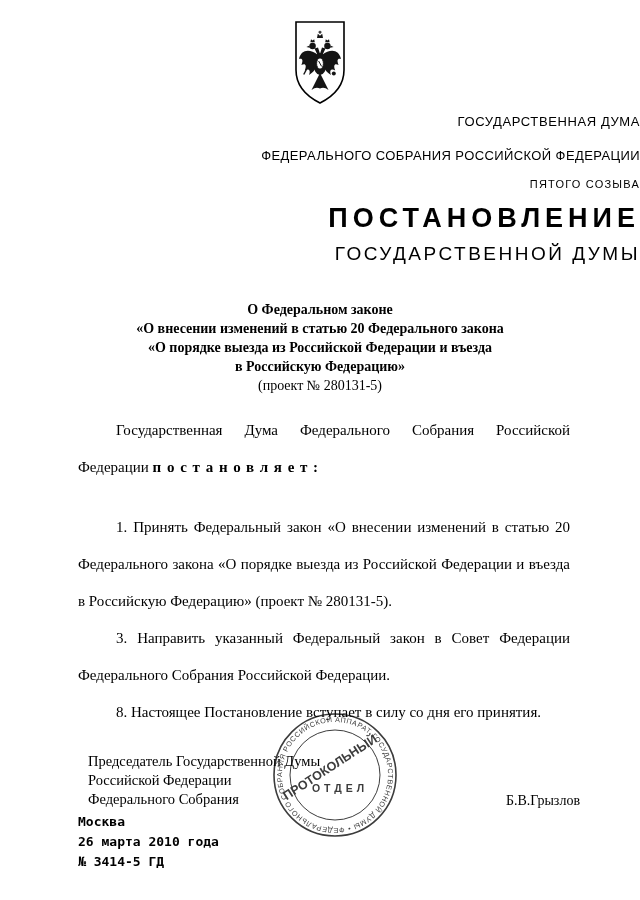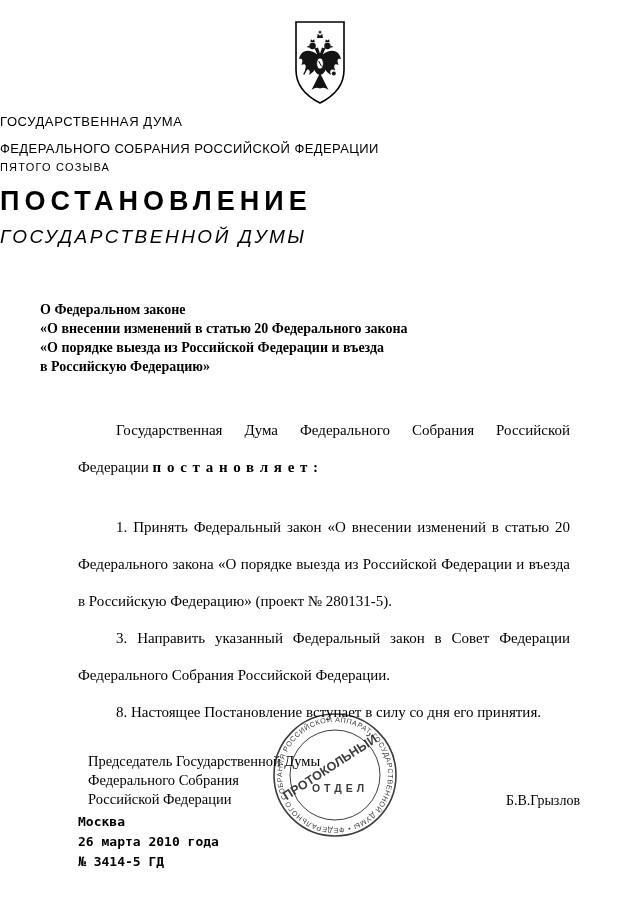--- a/index.html
+++ b/index.html
@@ -11,30 +11,30 @@
     position:relative;
   }
   .page {
     position:relative; width:640px; height:900px; background:#fff; overflow:hidden;
   }
 
   
   .emblem { position:absolute; top:18px; left:50%; transform:translateX(-50%); width:64px; height:90px; }
 
   
-  .header { position:absolute; top:114px; left:0; width:640px; text-align:left;
+  .header { position:absolute; top:114px; left:0; width:640px; text-align:right;
             font-family:"Liberation Sans", sans-serif; }
   .h-line1 { font-size:13px; letter-spacing:0.6px; }
-  .h-line2 { font-size:13px; margin-top:12px; letter-spacing:0.4px; }
-  .h-line3 { font-size:11px; margin-top:5px; letter-spacing:1.2px; }
+  .h-line2 { font-size:13px; margin-top:19px; letter-spacing:0.4px; }
+  .h-line3 { font-size:11px; margin-top:15px; letter-spacing:1.2px; }
   .doc-type { font-size:27px; font-weight:bold; letter-spacing:5px; margin-top:13px; }
-  .doc-org  { font-size:19px; letter-spacing:2.5px; margin-top:9px;font-style:italic; }
+  .doc-org  { font-size:19px; letter-spacing:2.5px; margin-top:9px; }
 
   
-  .title { position:absolute; top:300px; left:40px; width:560px; 
+  .title { position:absolute; top:300px; left:40px; width:560px; text-align:center;
            font-size:14px; font-weight:bold; line-height:19px; }
   .title .proj { font-weight:normal; }
 
   
   .body { position:absolute; top:412px; left:78px; width:492px;
           font-size:15px; line-height:37px; text-align:justify; }
   .body p { text-indent:38px; text-align:justify; }
   .body .intro { margin-bottom:23px; }
   .spaced-verb { font-weight:bold; letter-spacing:0.38em; }
 
@@ -99,33 +99,34 @@
     <div class="h-line3">ПЯТОГО СОЗЫВА</div>
     <div class="doc-type">ПОСТАНОВЛЕНИЕ</div>
     <div class="doc-org">ГОСУДАРСТВЕННОЙ ДУМЫ</div>
   </div>
 
   <div class="title">
     <div>О Федеральном законе</div>
     <div>«О внесении изменений в статью 20 Федерального закона</div>
     <div>«О порядке выезда из Российской Федерации и въезда</div>
     <div>в Российскую Федерацию»</div>
+    <div class="proj">(проект № 280131-5)</div>
   </div>
 
   <div class="body">
     <p class="intro"><span>Государственная Дума Федерального Собрания Российской Федерации</span> <span class="spaced-verb">постановляет:</span></p>
     <p>1. Принять Федеральный закон «О внесении изменений в статью 20 Федерального закона «О порядке выезда из Российской Федерации и въезда в Российскую Федерацию» (проект № 280131-5).</p>
     <p>3. Направить указанный Федеральный закон в Совет Федерации Федерального Собрания Российской Федерации.</p>
     <p>8. Настоящее Постановление вступает в силу со дня его принятия.</p>
   </div>
 
   <div class="signature">
     <div>Председатель Государственной Думы</div>
+    <div>Российской Федерации</div>
     <div>Федерального Собрания</div>
-    <div>Российской Федерации</div>
     <div class="sig-name">Б.В.Грызлов</div>
   </div>
 
   <div class="stamp">
     <svg viewBox="0 0 134 134" width="134" height="134" aria-hidden="true">
       <circle cx="67" cy="67" r="61" fill="none" stroke="#2b2b2b" stroke-width="1.6"></circle>
       <circle cx="67" cy="67" r="45" fill="none" stroke="#2b2b2b" stroke-width="1"></circle>
       <path id="stampRing" d="M 67,14 a 53,53 0 1,1 -0.01,0" fill="none"></path>
       <text font-family="Liberation Sans, sans-serif" font-size="7.2" fill="#2b2b2b" letter-spacing="0.6">
         <textPath href="#stampRing">АППАРАТ ГОСУДАРСТВЕННОЙ ДУМЫ • ФЕДЕРАЛЬНОГО СОБРАНИЯ РОССИЙСКОЙ ФЕДЕРАЦИИ •</textPath>

